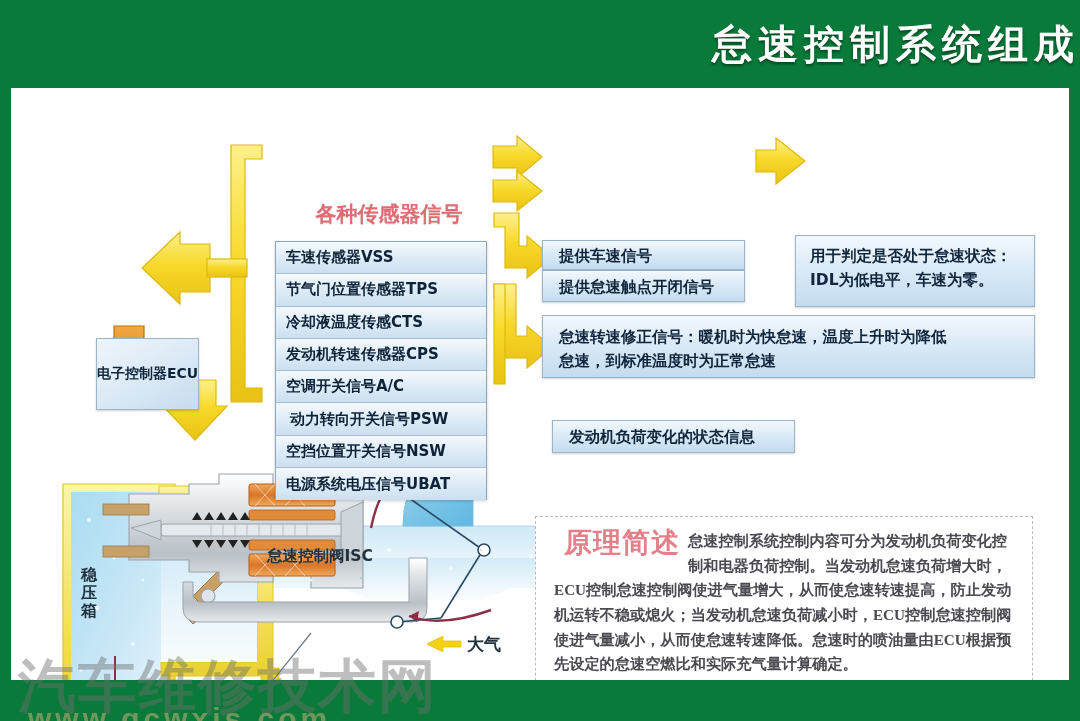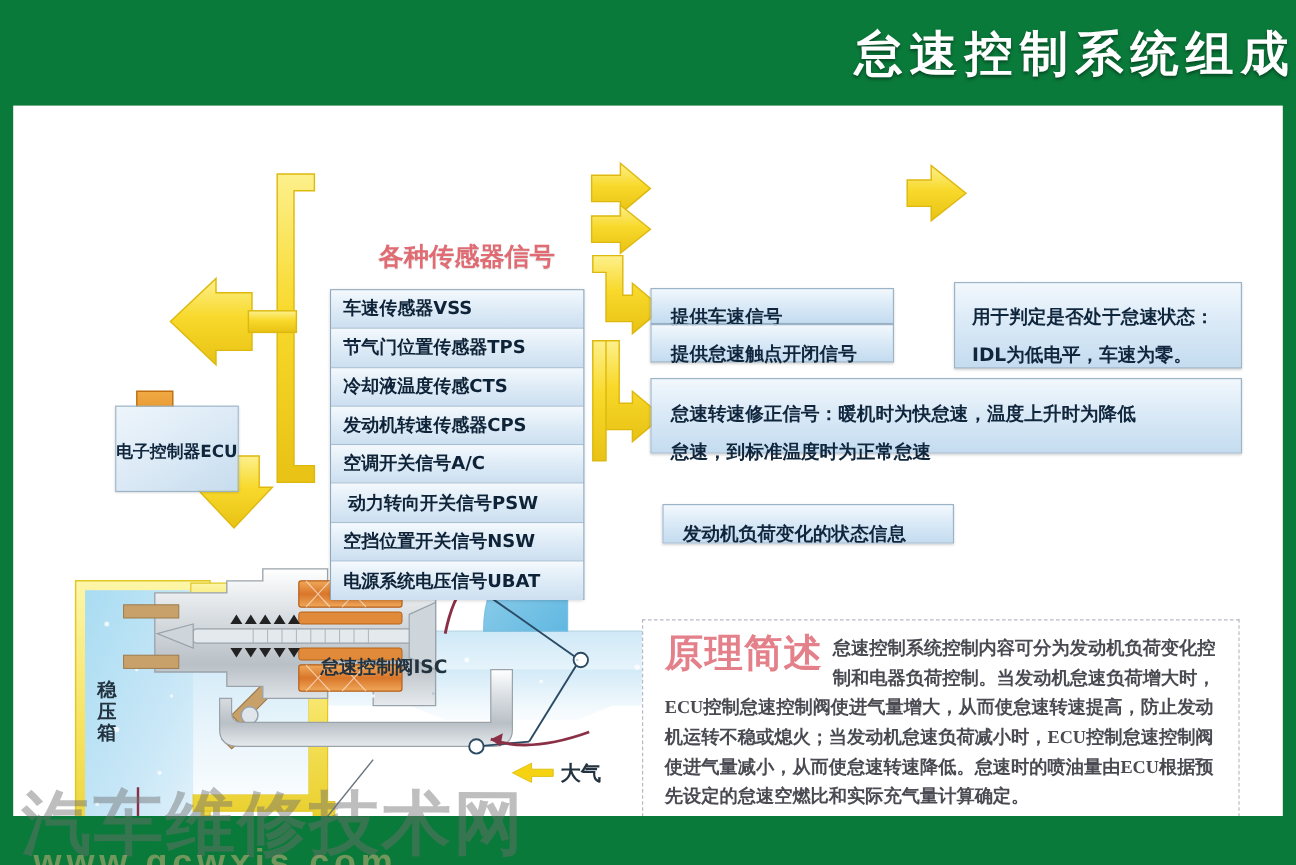--- a/index.html
+++ b/index.html
@@ -53,21 +53,21 @@
 
   
   .bluebox{
     position:absolute;box-sizing:border-box;
     background:linear-gradient(180deg,#f2f8fd 0%,#dbeaf7 45%,#c4dcf0 100%);
     border:1px solid #9cb4c8;
     box-shadow:0 1px 2px rgba(0,0,0,.18);
     color:#10263c;
   }
   .bluebox .ln{
-    font-size:15.5px;font-weight:bold;line-height:1.55;white-space:nowrap;margin-top:8px;
+    font-size:15.5px;font-weight:bold;line-height:1.55;white-space:nowrap;
   }
 
   
   .sensor-list{
     position:absolute;left:264px;top:153px;width:212px;height:259px;
     box-sizing:border-box;border:1px solid #8fa7bb;
     box-shadow:0 1px 3px rgba(0,0,0,.2);
     background:#dfeaf5;
   }
   .sensor-row{
@@ -104,22 +104,22 @@
   .box-idlcontact .ln{line-height:32px;}
   .box-load .ln{line-height:33px;}
 
   
   .principle{
     position:absolute;left:524px;top:428px;width:498px;height:185px;
     box-sizing:border-box;border:1px dashed #b9b9c4;background:#ffffff;
     padding:12px 16px 0 18px;
   }
   .principle .ptitle{
-    float:left;font-size:32px;font-weight:bold;color:#e4808a;
-    letter-spacing:1px;margin:-1px 8px 0 0;line-height:1.05;
+    float:left;font-size:28px;font-weight:bold;color:#e4808a;
+    letter-spacing:1px;margin:-1px 8px 0 10px;line-height:1.05;
   }
   .principle .ptext{
     font-size:15.2px;line-height:1.62;color:#4a4a52;font-weight:bold;
     text-align:justify;font-family:Liberation Serif, serif;
   }
 
   
   .dlabel{
     position:absolute;font-size:15.5px;font-weight:bold;color:#22323f;
     white-space:nowrap;

